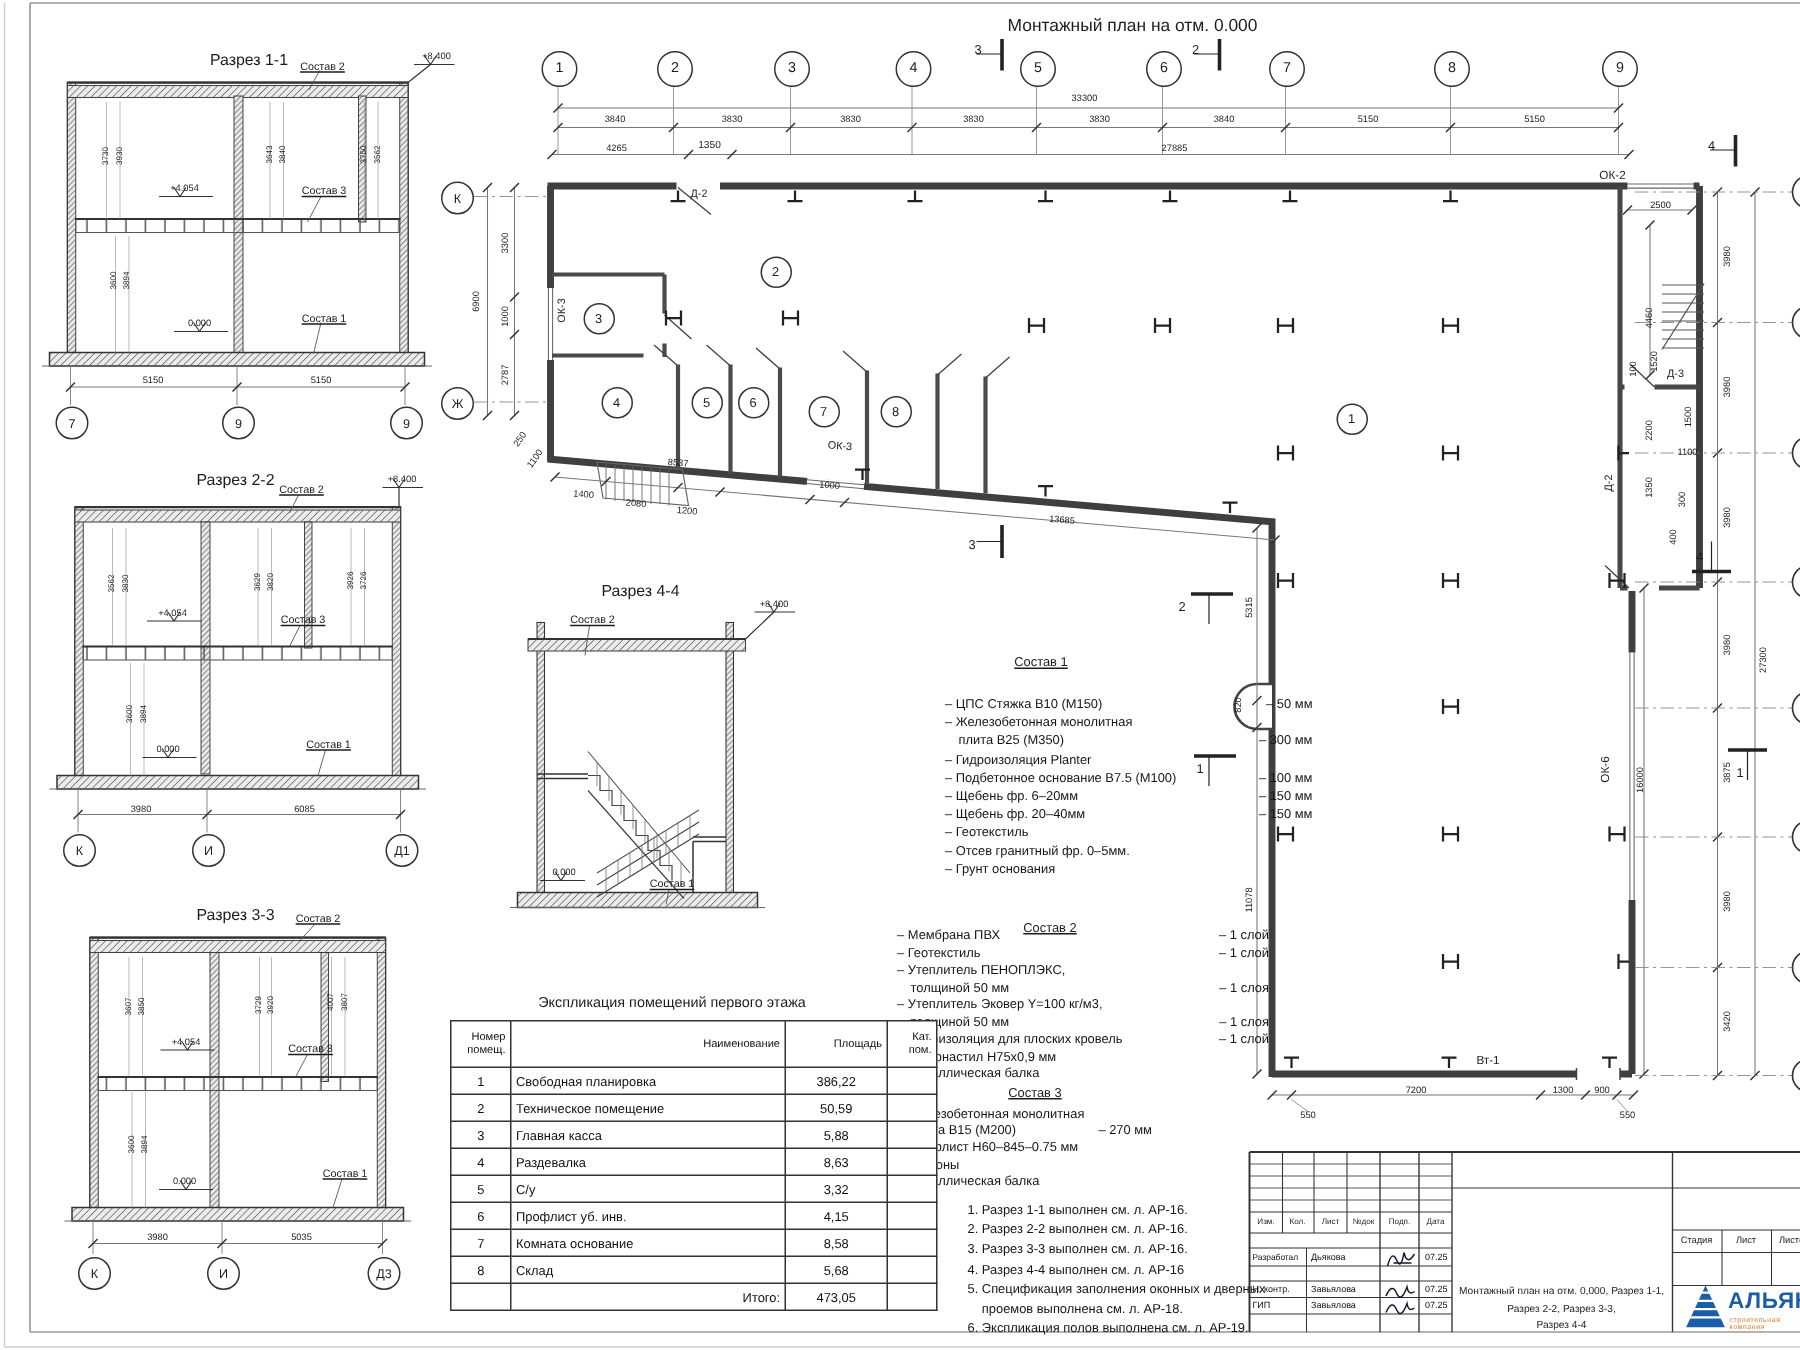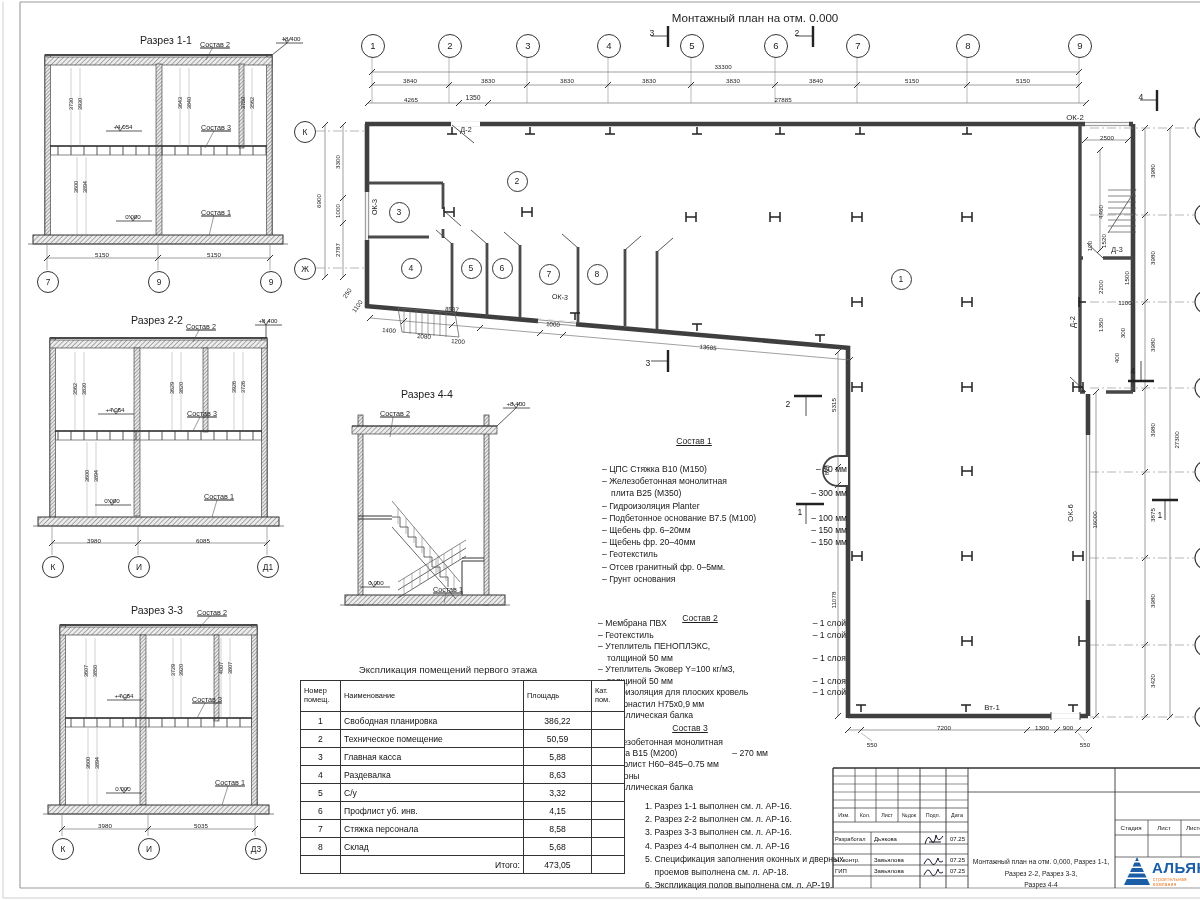--- a/index.html
+++ b/index.html
@@ -24,21 +24,21 @@
   .sostav{position:absolute;font-size:8.6px;line-height:12.2px;color:#161616;}
   .sostav div{white-space:nowrap;}
   .sostav .kv{display:flex;justify-content:space-between;}
   .sostav .ind{padding-left:9px;}
   .lh115{line-height:11.5px;}
   .lh112{line-height:11.2px;}
   .notes{position:absolute;font-size:8.6px;line-height:13.2px;white-space:pre;color:#161616;}
   table.exp{position:absolute;left:300px;top:680px;border-collapse:collapse;background:#fff;
        font-size:8.6px;color:#111;border:1.4px solid #333;}
   table.exp th,table.exp td{border:0.8px solid #333;padding:0 3px;height:17px;font-weight:normal;}
-  table.exp th{font-size:7.4px;height:30px;text-align:left;line-height:1.15;}
+  table.exp th{font-size:7.4px;height:30px;text-align:right;line-height:1.15;}
   .w1{width:33px;text-align:center;}
   .w2{width:176px;text-align:left;}
   .w3{width:61px;text-align:center;}
   .w4{width:26px;}
   .logoTxt{position:absolute;left:1152px;top:859px;font-size:15px;font-weight:bold;color:#1b5ea8;letter-spacing:.5px;}
   .logoSub{position:absolute;left:1153px;top:877px;font-size:4.6px;color:#e87722;letter-spacing:.4px;}
 </style>
 </head>
 <body>
 <div class="sheet">
@@ -527,21 +527,21 @@
       <span class="bub2" style="left: 255px; top: 848px;">Д3</span>
     </div>
 
 <span class="t f10" style="left:427px;top:394px">Разрез 4-4</span>
 <span class="t f7 u" style="left:395px;top:413px">Состав 2</span>
 <span class="t f6" style="left:516px;top:403px">+8.400</span>
 <span class="t f6" style="left:376px;top:582px">0.000</span>
 <span class="t f7 u" style="left:448px;top:589px">Состав 1</span>
 
 <span class="t f8 u" style="left:694px;top:441px">Состав 1</span>
-<div class="sostav" style="left:602px;top:463px;width:245px">
+<div class="sostav" style="left:630px;top:463px;width:245px">
       <div class="kv">
         <span>– ЦПС Стяжка В10 (М150)</span>
         <span>– 50 мм</span>
       </div>
       <div><span>– Железобетонная монолитная</span></div>
       <div class="kv">
         <span class="ind">плита В25 (М350)</span>
         <span>– 300 мм</span>
       </div>
       <div><span>– Гидроизоляция  Planter</span></div>
@@ -646,21 +646,21 @@
           <td class="w4"></td>
         </tr>
         <tr>
           <td class="w1">6</td>
           <td class="w2">Профлист уб. инв.</td>
           <td class="w3">4,15</td>
           <td class="w4"></td>
         </tr>
         <tr>
           <td class="w1">7</td>
-          <td class="w2">Стяжка персонала</td>
+          <td class="w2">Комната основание</td>
           <td class="w3">8,58</td>
           <td class="w4"></td>
         </tr>
         <tr>
           <td class="w1">8</td>
           <td class="w2">Склад</td>
           <td class="w3">5,68</td>
           <td class="w4"></td>
         </tr>
       </tbody>

